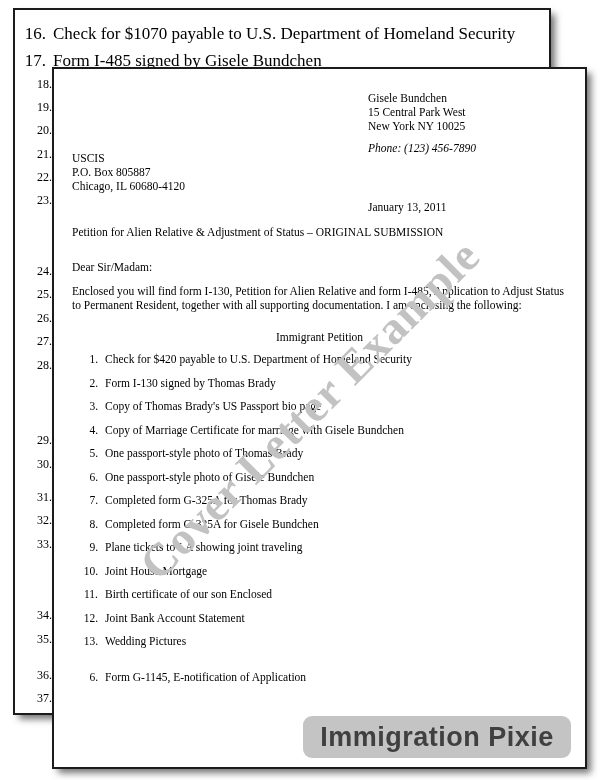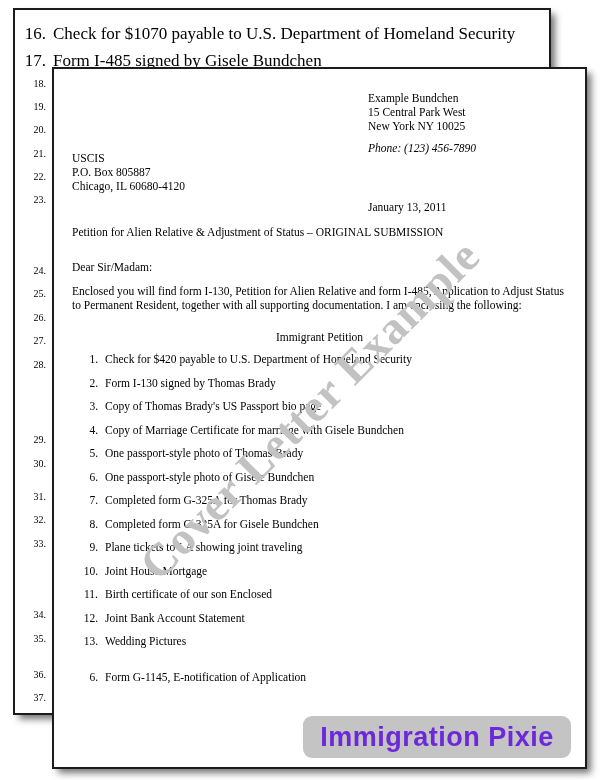--- a/index.html
+++ b/index.html
@@ -10,21 +10,21 @@
   .sheet{
     position:absolute;background:#ffffff;border:2px solid #1b1b1b;box-sizing:border-box;
     box-shadow:5px 5px 7px -1px rgba(0,0,0,0.55);
   }
   .sheet-bg{left:13px;top:8px;width:538px;height:707px;}
   .sheet-fg{left:52px;top:67px;width:535px;height:702px;}
   
   .bg-item{position:absolute;left:0;white-space:nowrap;font-size:17px;line-height:14px;}
   .bg-num{display:inline-block;width:31px;text-align:right;}
   .bg-text{margin-left:7px;}
-  .bg-mnum{position:absolute;left:0;width:31px;text-align:right;font-size:10px;line-height:14px;}
+  .bg-mnum{position:absolute;left:0;width:31px;text-align:right;font-size:12px;line-height:14px;padding-left:6px;}
   
   .letter{position:relative;width:100%;height:100%;font-size:11.5px;line-height:14px;}
   .letter-head{position:relative;height:156px;}
   .addr-right{position:absolute;left:314px;top:22px;}
   .phone-line{position:absolute;left:314px;top:72px;font-style:italic;}
   .addr-left{position:absolute;left:18px;top:82px;}
   .date-line{position:absolute;left:314px;top:131px;}
   .subject{margin:0 18px;}
   .salutation{margin:21px 18px 0 18px;}
   .body-par{margin:10px 18px 0 18px;max-width:500px;}
@@ -39,21 +39,21 @@
   
   .watermark{
     position:absolute;left:256px;top:341px;
     transform:translate(-50%,-50%) rotate(-45deg);
     font-size:46px;font-weight:bold;color:#c2c2c2;white-space:nowrap;
     letter-spacing:1px;z-index:5;pointer-events:none;
   }
   
   .brand-badge{
     position:absolute;left:303px;top:716px;width:268px;height:42px;z-index:10;
-    background:#c4c4c4;border-radius:9px;color:#6d28d9;
+    background:#c4c4c4;border-radius:9px;color:#404040;
     font-family:"Liberation Sans","DejaVu Sans",sans-serif;font-weight:bold;font-size:27px;
     display:flex;align-items:center;justify-content:center;letter-spacing:0.5px;
   }
 </style>
 </head>
 <body>
 
 <div class="canvas">
 
   <div class="sheet sheet-bg">
@@ -83,21 +83,21 @@
     <span class="bg-mnum" style="top:622px">35.</span>
     <span class="bg-mnum" style="top:658px">36.</span>
     <span class="bg-mnum" style="top:681px">37.</span>
   </div>
 
   <div class="sheet sheet-fg">
     <div class="letter">
 
       <div class="letter-head">
         <div class="addr-right">
-          <div>Example Bundchen</div>
+          <div>Gisele Bundchen</div>
           <div>15 Central Park West</div>
           <div>New York NY 10025</div>
         </div>
         <div class="phone-line">Phone: (123) 456-7890</div>
         <div class="addr-left">
           <div>USCIS</div>
           <div>P.O. Box 805887</div>
           <div>Chicago, IL 60680-4120</div>
         </div>
         <div class="date-line">January 13, 2011</div>

